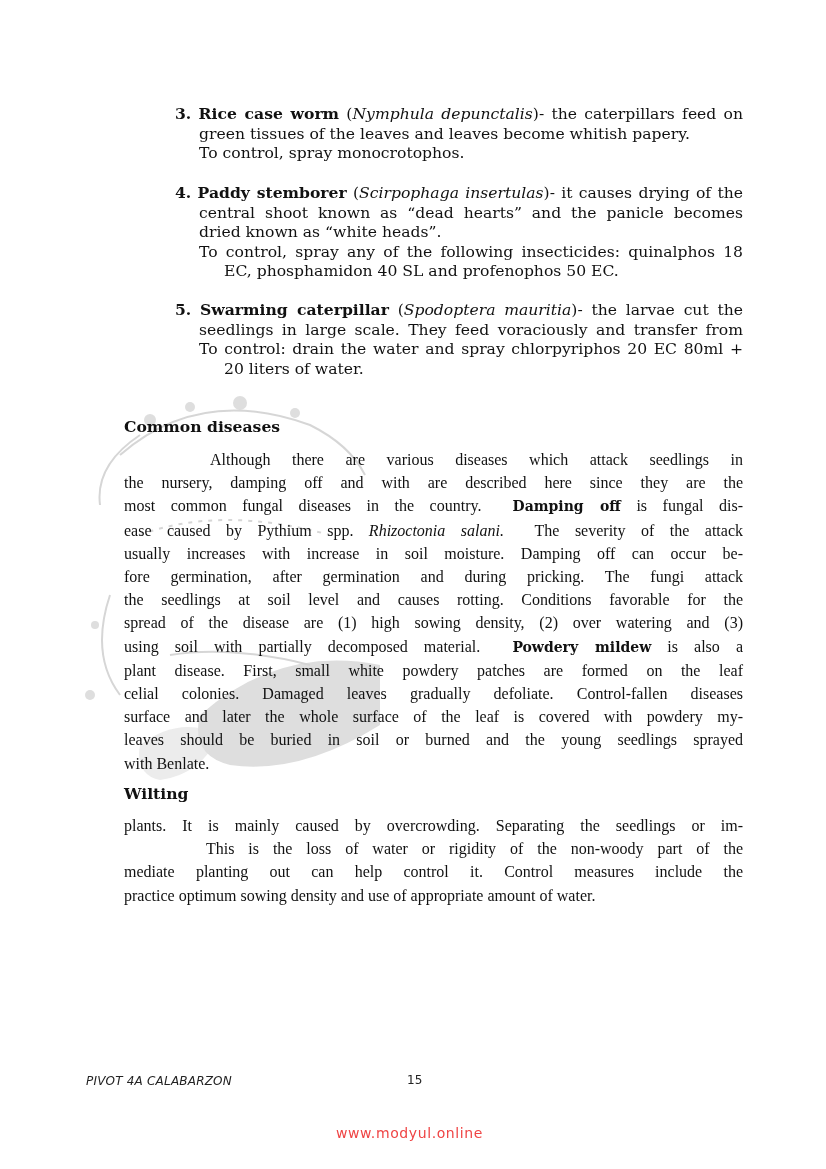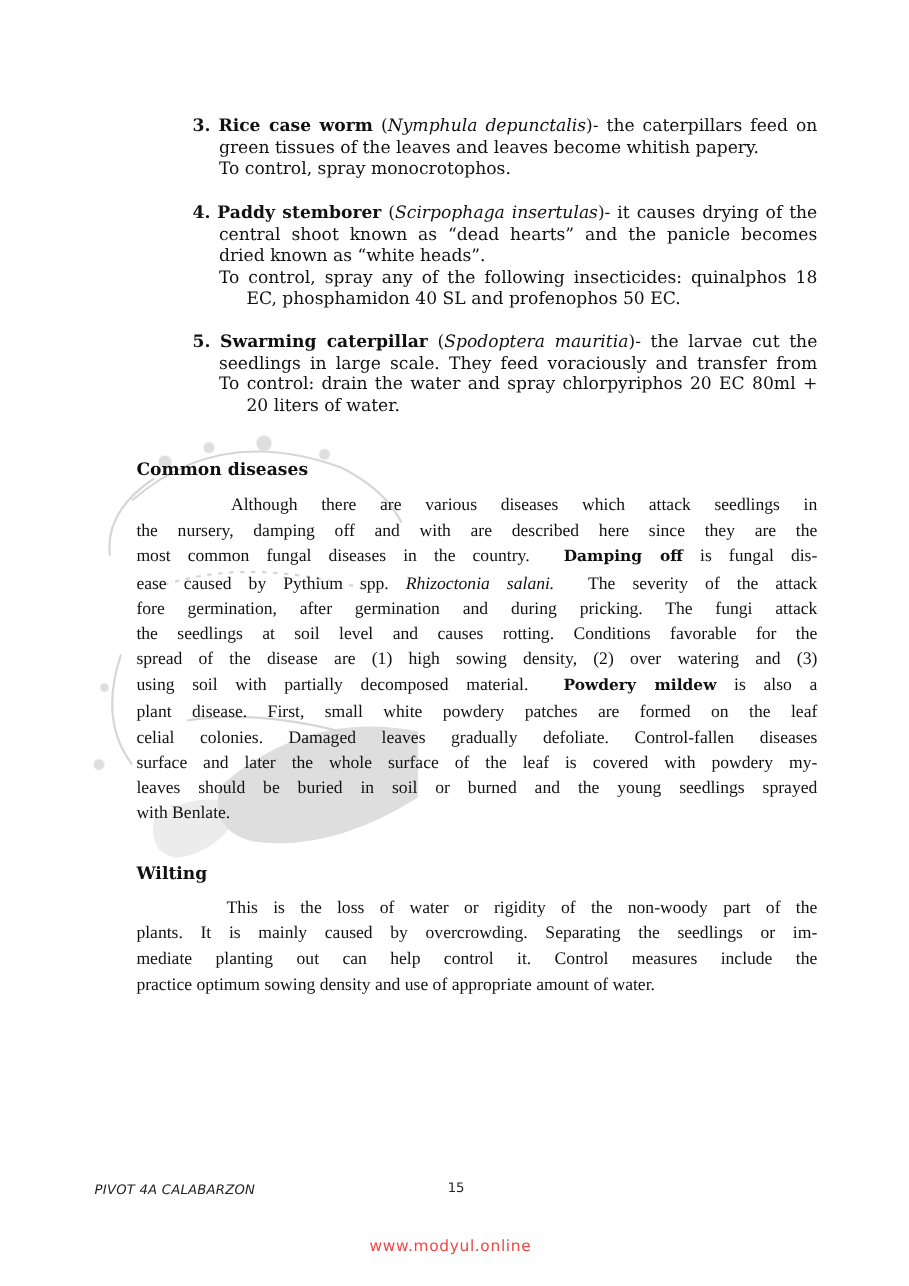--- a/index.html
+++ b/index.html
@@ -177,40 +177,41 @@
     <span class="line">
       <span>most common fungal diseases in the country.</span>&nbsp;
       <span class="bold-inline">Damping off</span>
       <span>is fungal dis-</span>
     </span>
     <span class="line">
       <span>ease caused by Pythium spp.</span>
       <span class="ital-inline">Rhizoctonia salani.</span>&nbsp;
       <span>The severity of the attack</span>
     </span>
+    <span class="line">usually increases with increase in soil moisture. Damping off can occur be-</span>
     <span class="line">fore germination, after germination and during pricking. The fungi attack</span>
     <span class="line">the seedlings at soil level and causes rotting.  Conditions favorable for the</span>
     <span class="line">spread of the disease are (1) high sowing density, (2) over watering and (3)</span>
     <span class="line">
       <span>using soil with partially decomposed material.</span>&nbsp;
       <span class="bold-inline">Powdery mildew</span>
       <span>is also a</span>
     </span>
     <span class="line">plant disease.  First, small white powdery patches are formed on the leaf</span>
     <span class="line">celial colonies. Damaged leaves gradually defoliate. Control-fallen diseases</span>
     <span class="line">surface and later the whole surface of the leaf is covered with powdery my-</span>
     <span class="line">leaves should be buried in soil or burned and the young seedlings sprayed</span>
     <span class="line last">with Benlate.</span>
   </div>
 
   <h2 class="section-heading" style="top:784px;">Wilting</h2>
 
   <div class="para" style="top:814px;">
+    <span class="line">plants. It is mainly caused by overcrowding. Separating the seedlings or im-</span>
     <span class="line first-indent-w">This is the loss of water or rigidity of the non-woody part of the</span>
-    <span class="line">plants. It is mainly caused by overcrowding. Separating the seedlings or im-</span>
     <span class="line">mediate planting out can help control it. Control measures include the</span>
     <span class="line last">practice optimum sowing density and use of appropriate amount of water.</span>
   </div>
 
   <div class="footer-left">PIVOT 4A CALABARZON</div>
   <div class="footer-page">15</div>
   <div class="footer-site">www.modyul.online</div>
 </div>
 
 </body></html>

